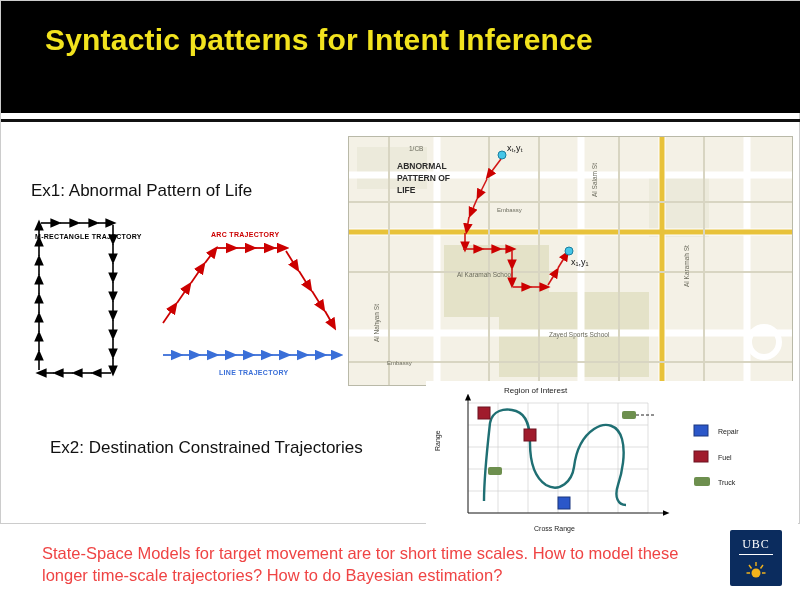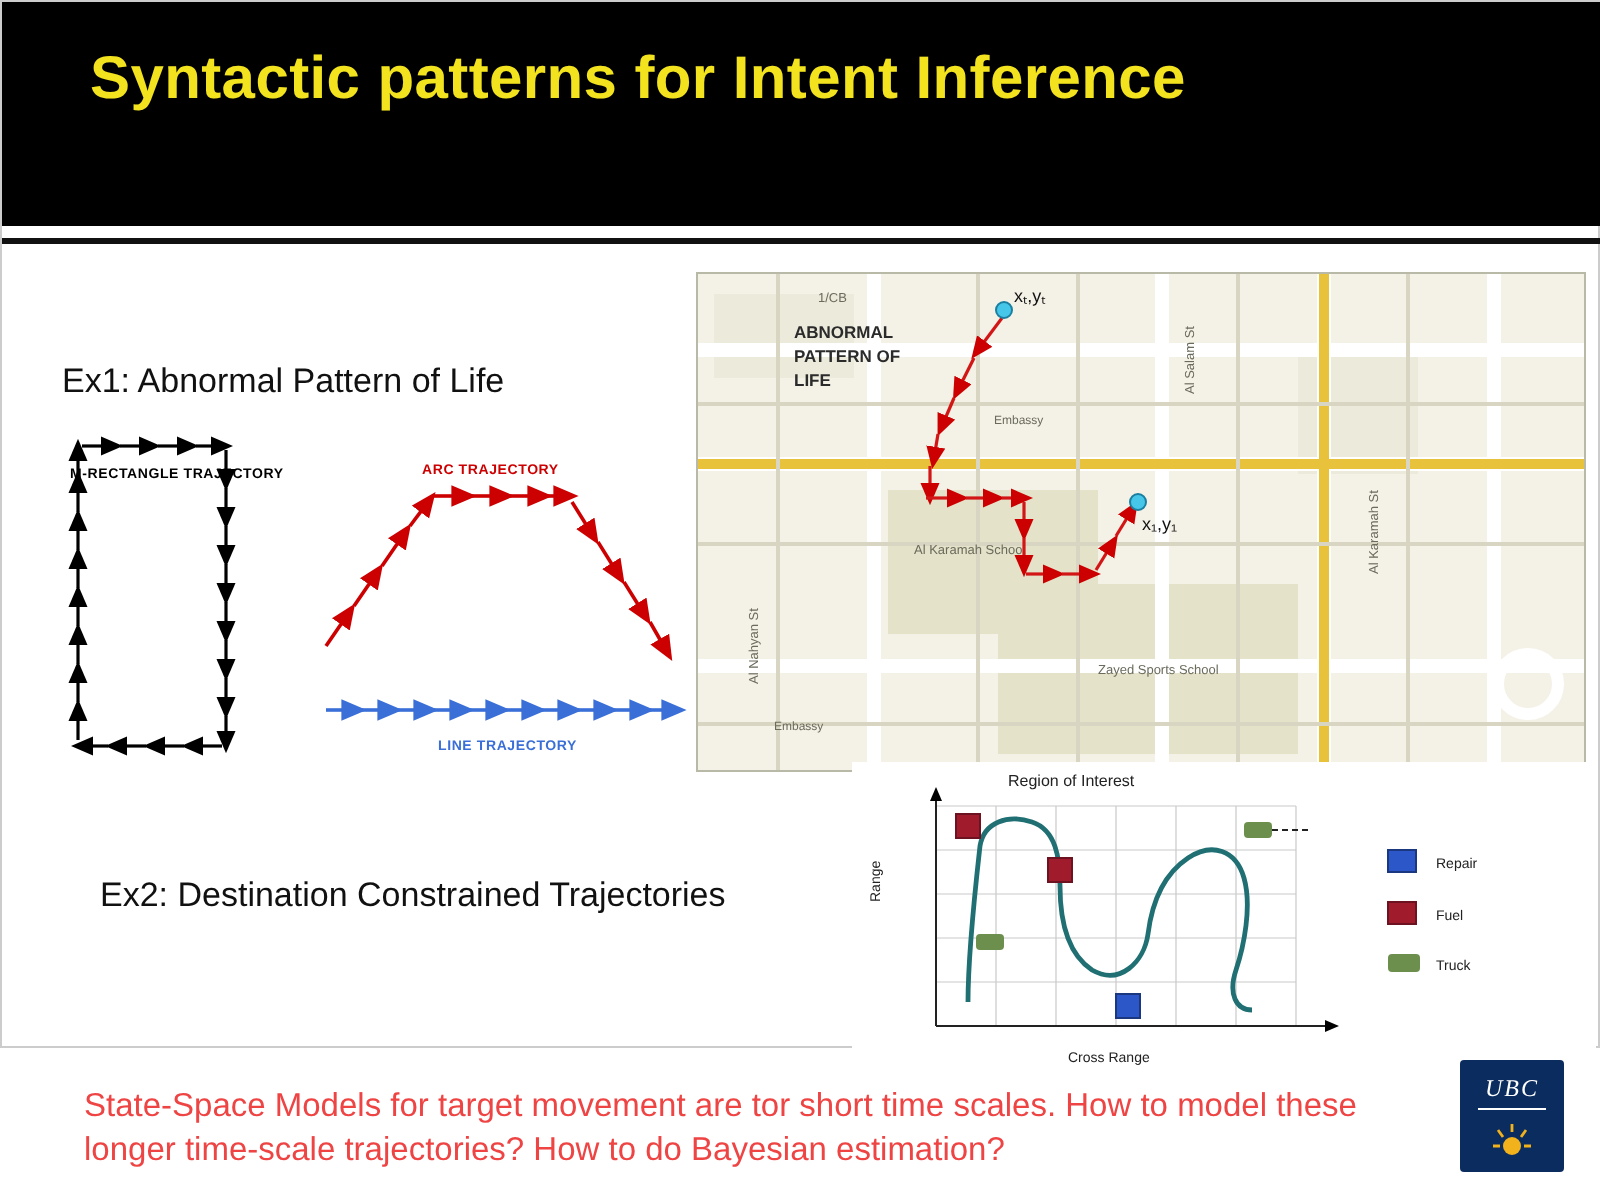--- a/index.html
+++ b/index.html
@@ -78,21 +78,20 @@
   
   .ubc-logo {
     position: absolute;
     right: 17px;
     top: 529px;
     width: 52px;
     height: 56px;
     background: #0b2c5e;
     border-radius: 2px;
     overflow: hidden;
-    font-style: italic;
   }
   .ubc-logo .ubc-word {
     position: absolute;
     top: 7px;
     left: 0;
     width: 100%;
     text-align: center;
     color: #ffffff;
     font-size: 12px;
     letter-spacing: 1px;

